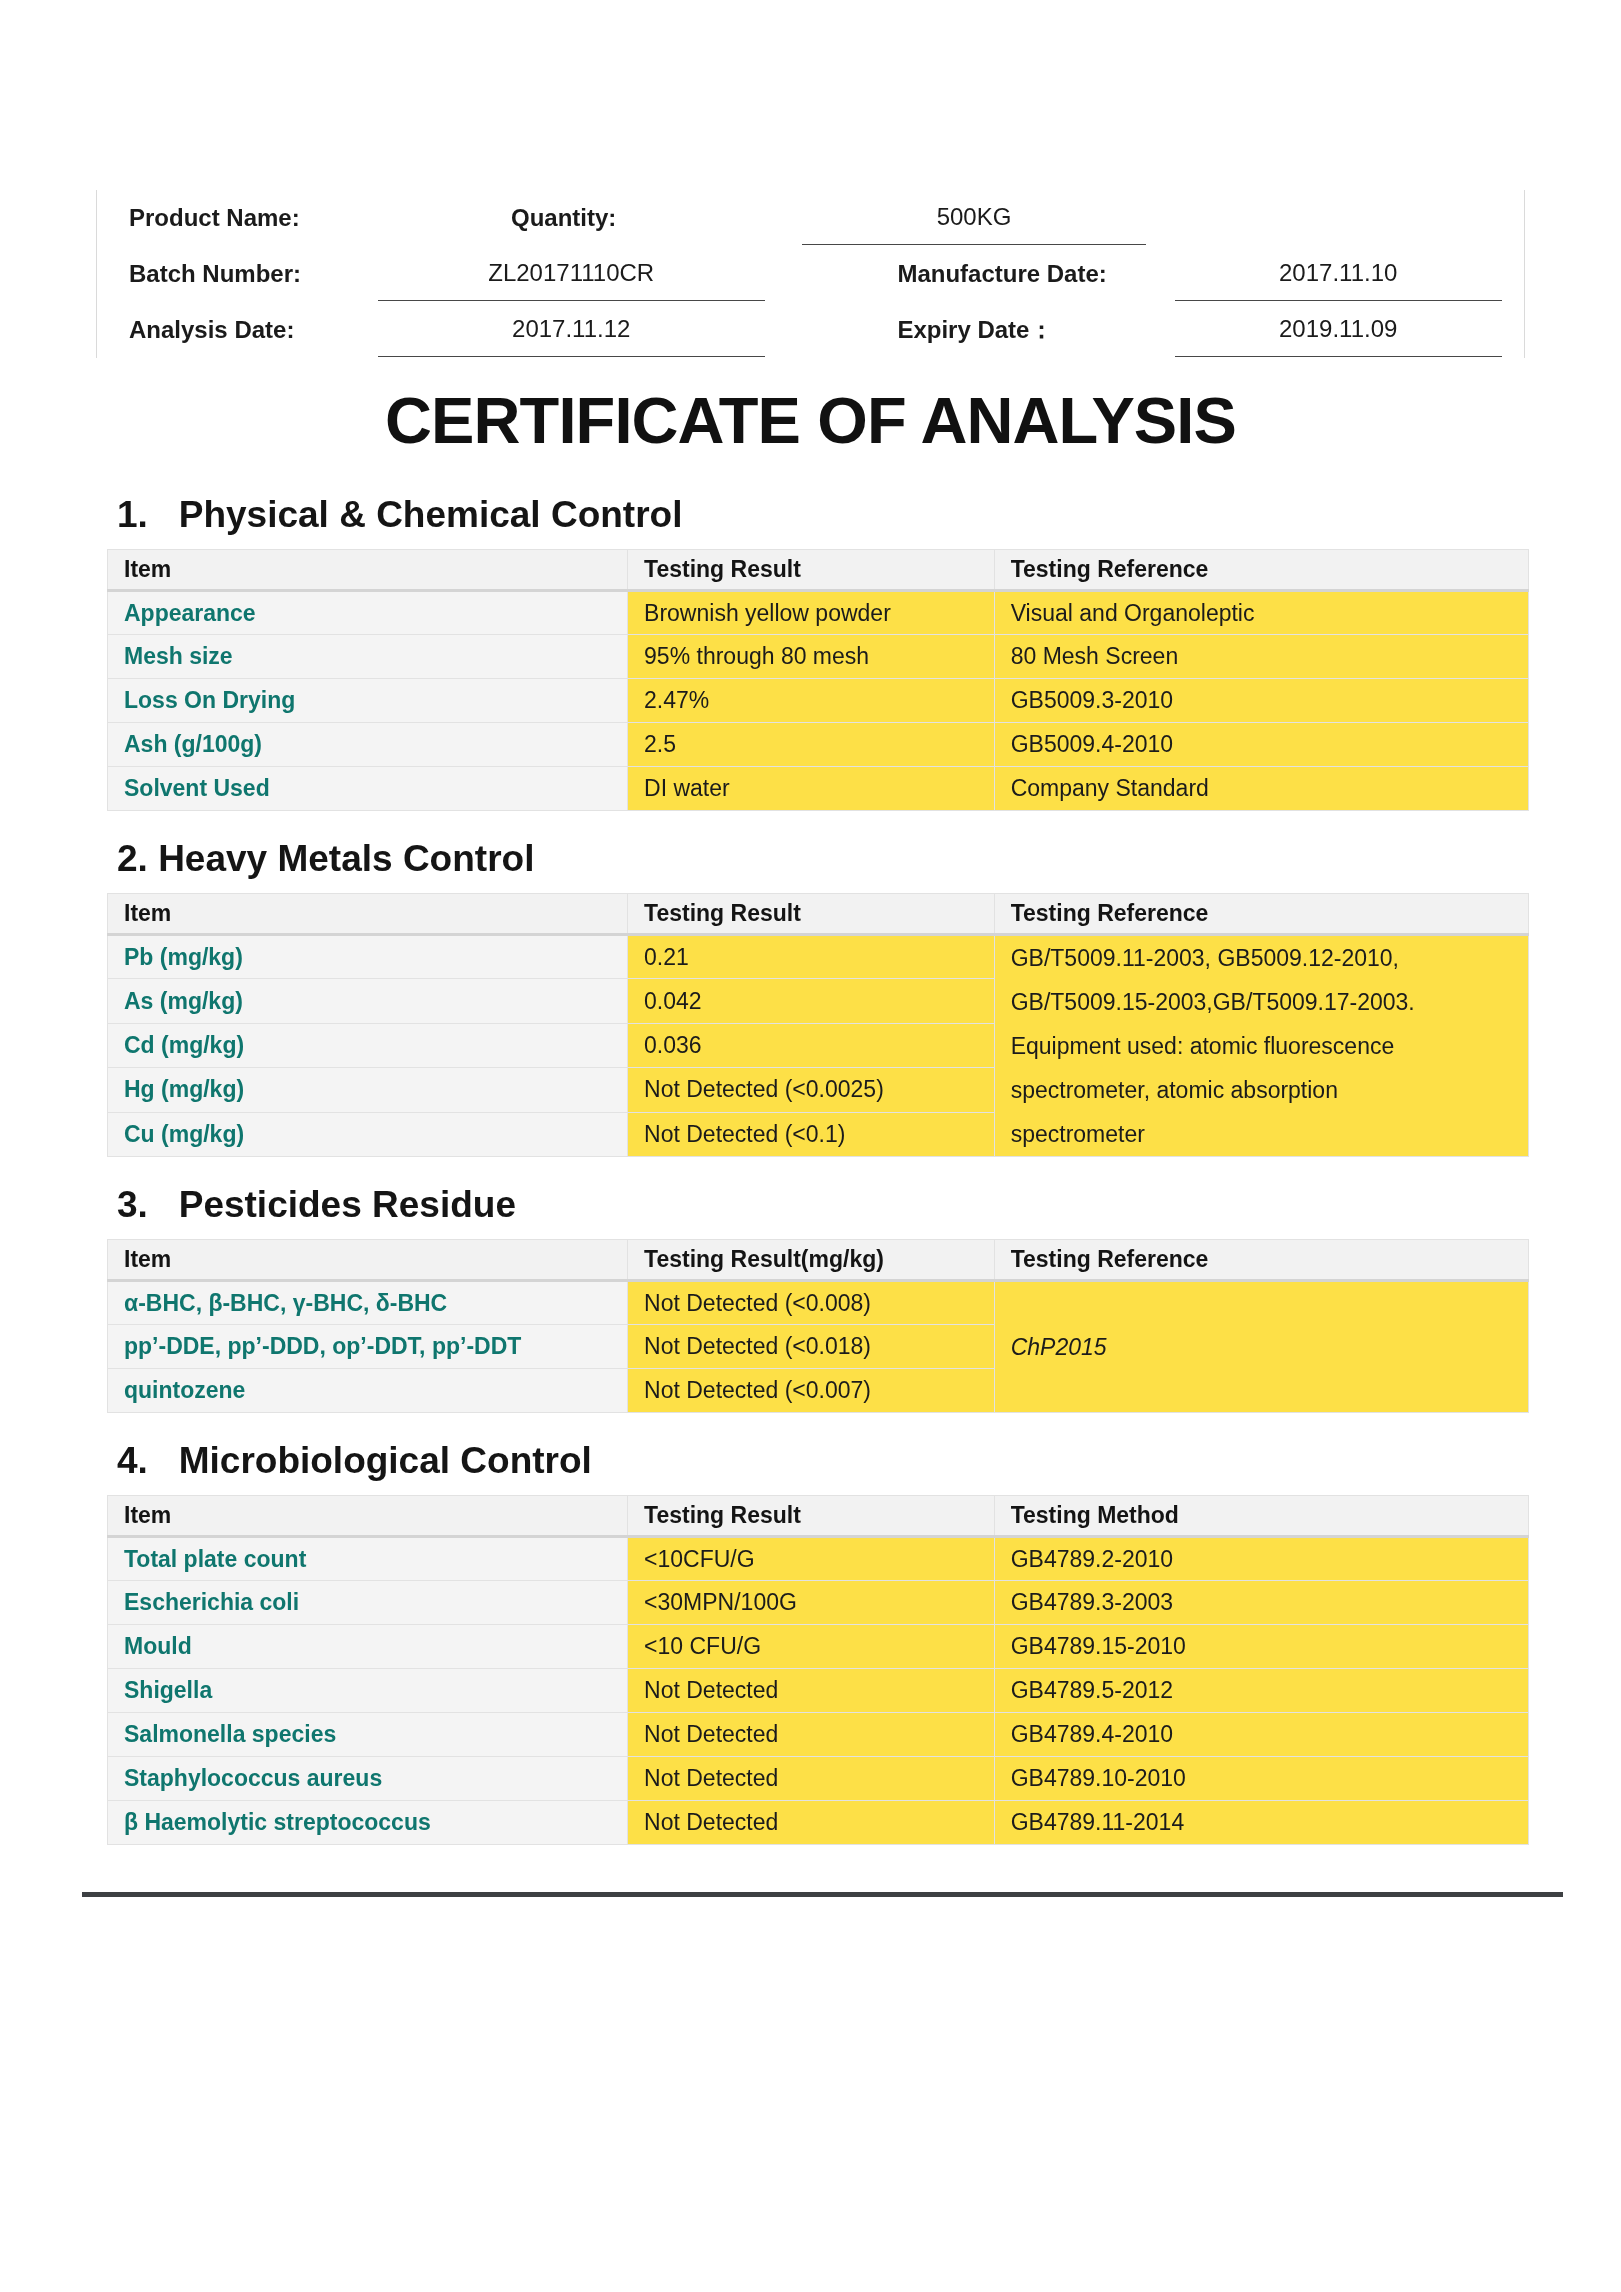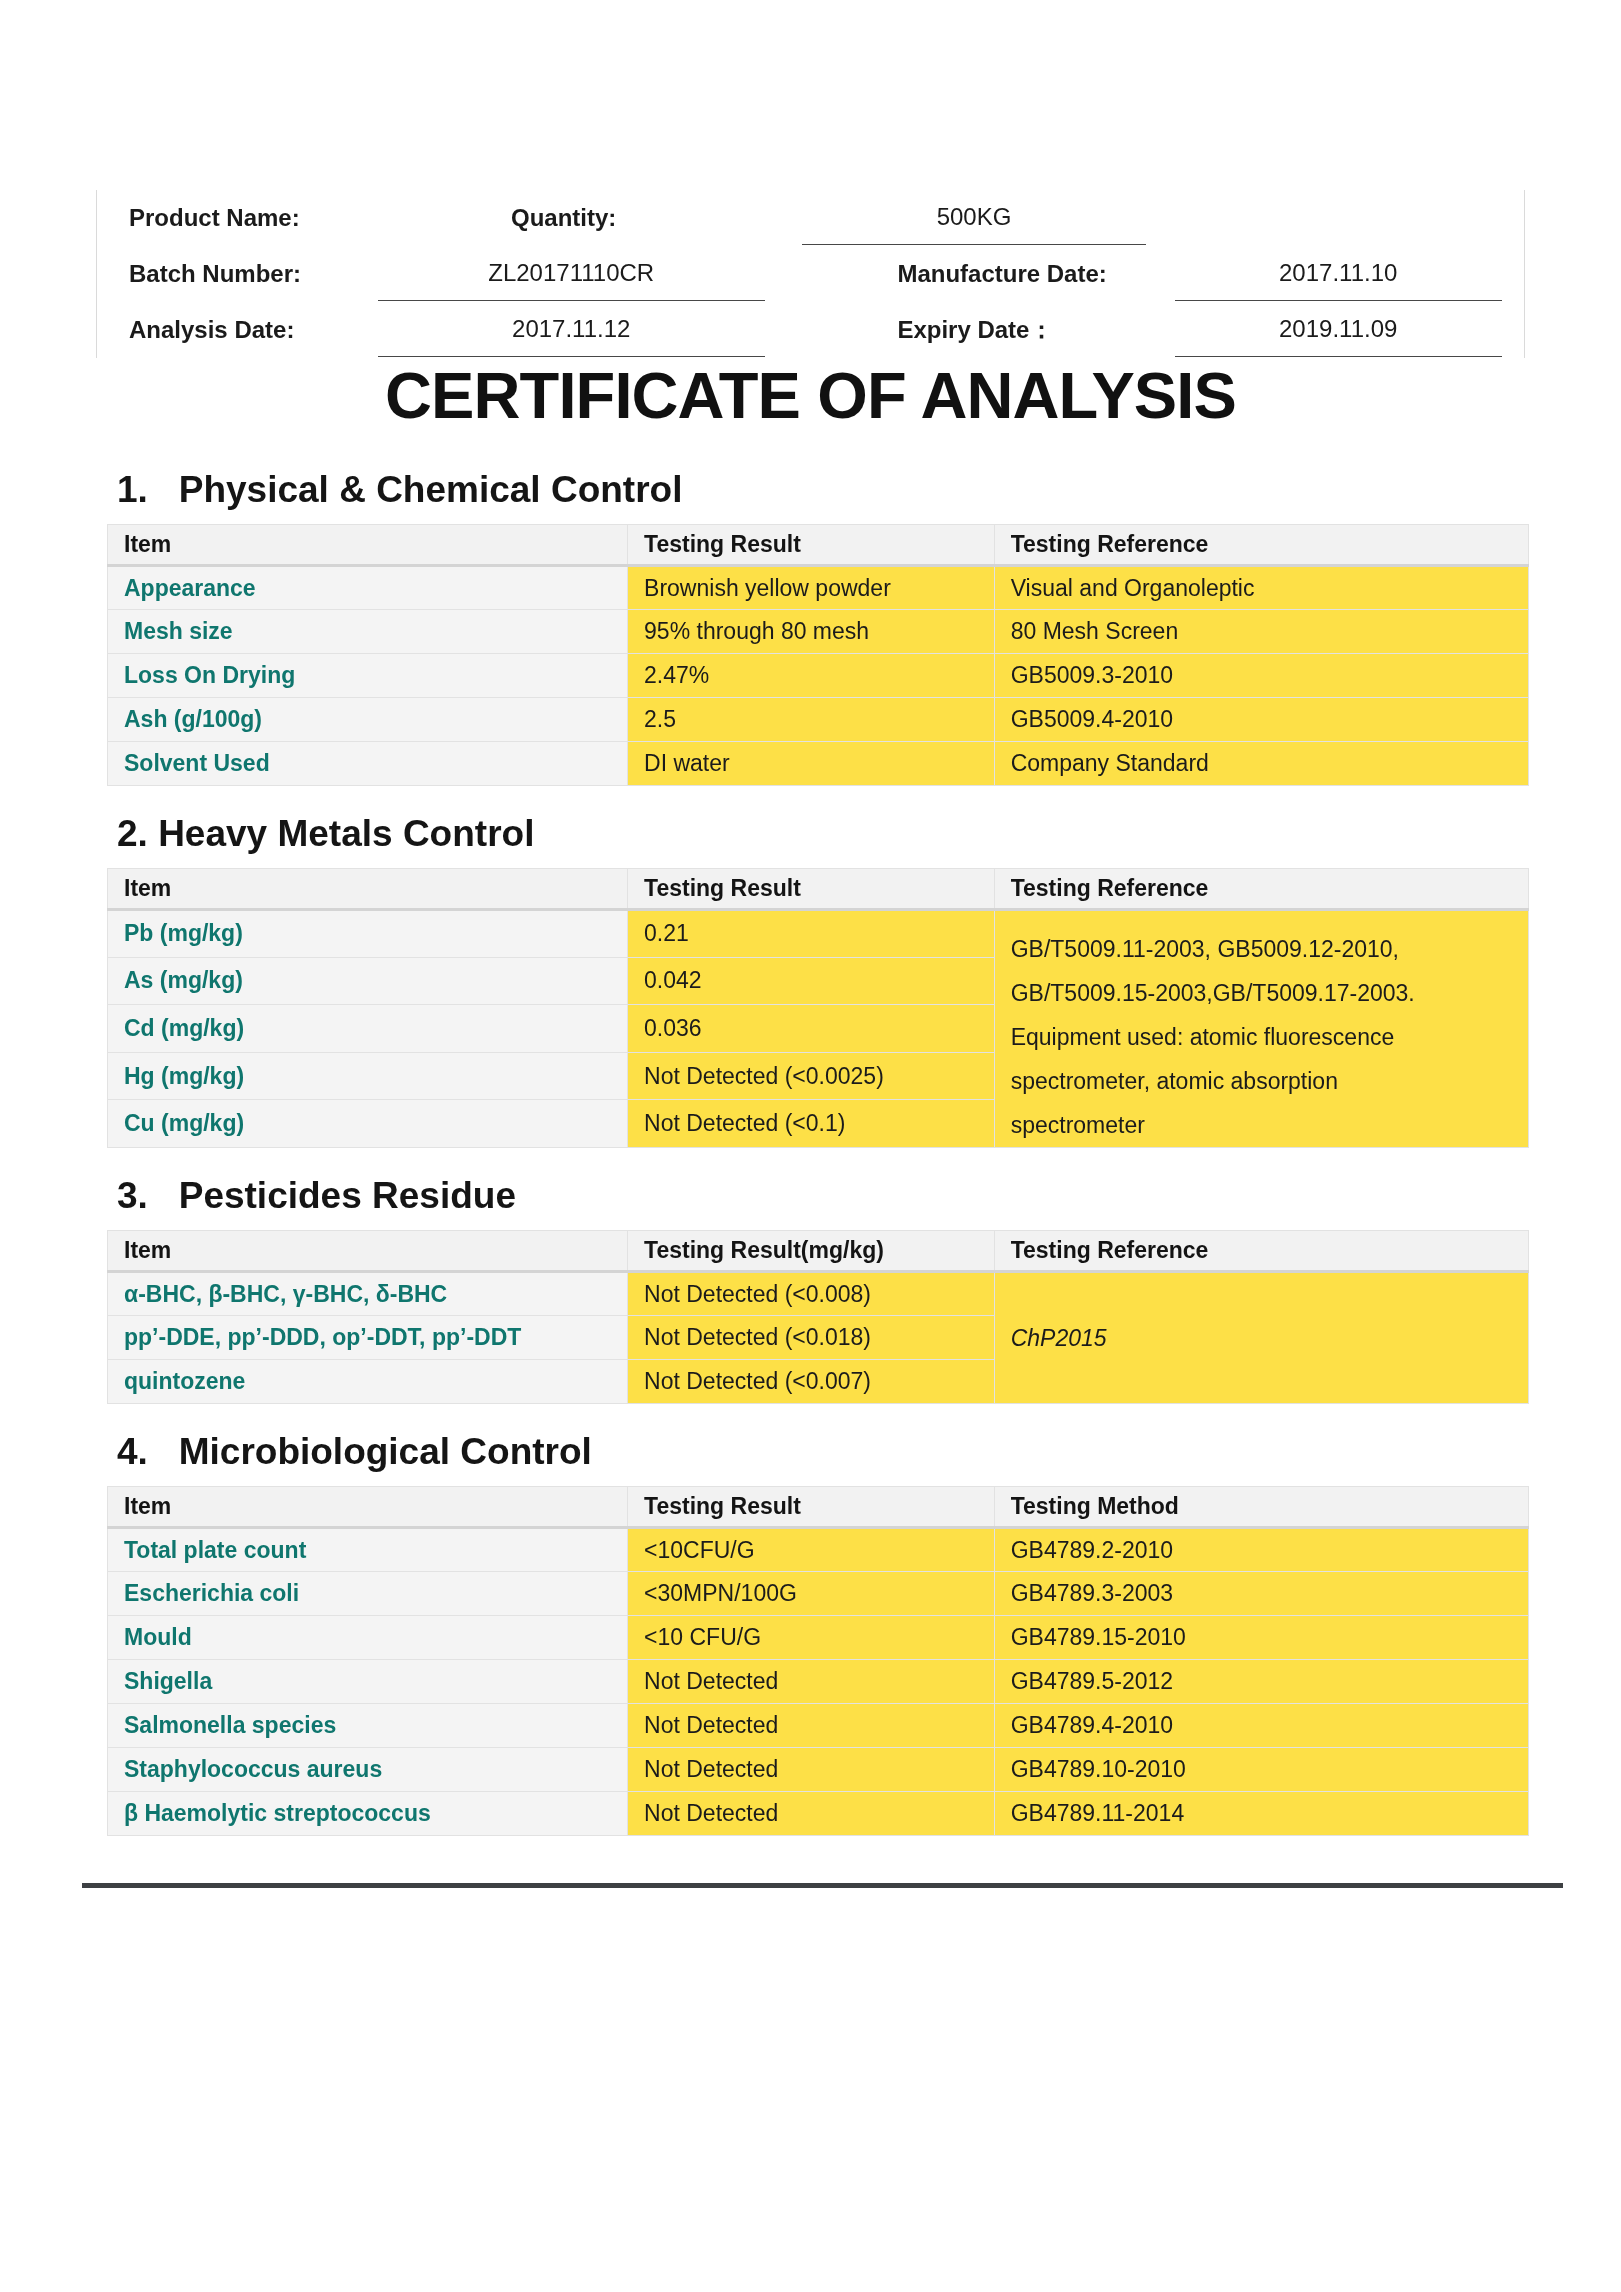--- a/index.html
+++ b/index.html
@@ -38,20 +38,21 @@
     border-bottom: 1.8px solid #474747;
     height: 54px;
     margin-top: 0.9px;
   }
   .h-value.first  { width: 407px; }
   .h-value.second { width: 344px; }
   .h-spacer { width: 104px; }
 
   
   .coa-title {
+    margin-top: 25px;
     text-align: center;
     font-size: 65px;
     font-weight: bold;
     line-height: 75px;
     letter-spacing: -0.9px;
     color: #111;
   }
 
   
   .coa-content { margin: 0 92px 0 107px; }
@@ -88,21 +89,21 @@
   .coa-table tbody td { height: 44px; background: #fde047; }
   .coa-table td.item-cell {
     background: #f4f4f4;
     font-weight: bold;
     color: #0f766e;
   }
   .coa-table td.merged.top {
     vertical-align: top;
     white-space: pre-line;
     line-height: 44px;
-    padding-top: 16px;
+    padding-top: 0;
   }
   .coa-table td.merged.middle { vertical-align: middle; font-style: italic; }
 
   
   .bottom-rule {
     margin: 47px 58px 0 82px;
     height: 4.5px;
     background: #3d4043;
   }
 </style>

